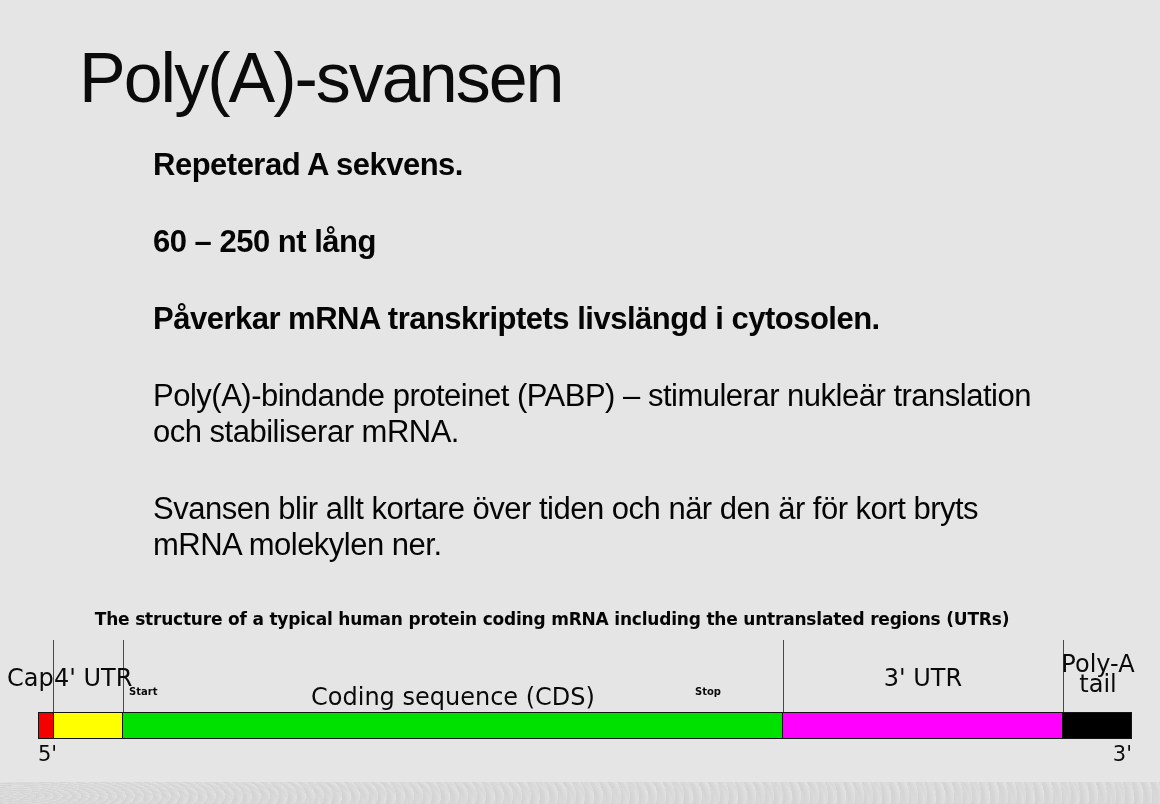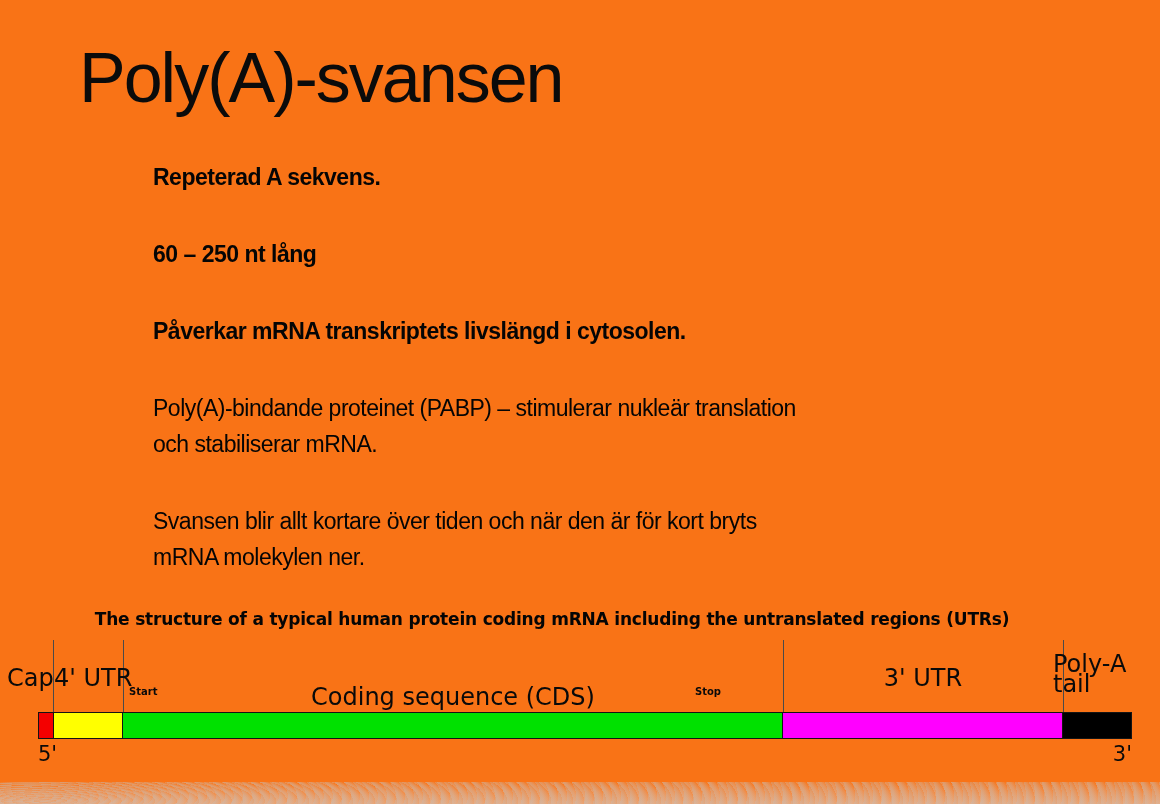--- a/index.html
+++ b/index.html
@@ -1,34 +1,34 @@
 <!DOCTYPE html>
 <html><head>
 <meta charset="utf-8">
 <style>
   html,body{margin:0;padding:0;background:#fff;}
   .slide{
     position:relative;
     width:1160px;height:804px;
-    background:#f97316;
+    background:#e5e5e5;
     overflow:hidden;
     font-family:"Liberation Sans",sans-serif;
     color:#000;
   }
   .title{
     position:absolute;left:79px;top:42px;
     font-size:70px;font-weight:400;letter-spacing:-2px;
     line-height:1.05;margin:0;color:#0b0b0b;
   }
   .body-text{
     position:absolute;left:153px;top:147px;width:900px;
   }
   .body-text p{
-    margin:12px 0 41px 0;
-    font-size:23px;line-height:36px;letter-spacing:-0.5px;
+    margin:0 0 41px 0;
+    font-size:31px;line-height:36px;letter-spacing:-0.5px;
     white-space:pre-line;color:#050505;
   }
   .body-text p.bold{font-weight:700;}
   
   .diagram-title{
     position:absolute;left:0;top:609px;width:1104px;
     text-align:center;font-family:"DejaVu Sans",sans-serif;
     font-weight:700;font-size:17px;letter-spacing:-0.2px;color:#050505;
   }
   .vline{
@@ -38,21 +38,21 @@
   .vl-1{left:53px;}  .vl-2{left:123px;}
   .vl-3{left:783px;} .vl-4{left:1063px;}
   .dlabel{
     position:absolute;font-family:"DejaVu Sans",sans-serif;
     font-size:24px;color:#0a0a0a;white-space:nowrap;
   }
   .lbl-cap {left:7px;  top:664px;}
   .lbl-utr5{left:54px; top:664px;width:69px;text-align:center;}
   .lbl-cds {left:123px;top:664px;width:660px;text-align:center;margin-top:19px;}
   .lbl-utr3{left:783px;top:664px;width:280px;text-align:center;}
-  .lbl-polya{left:1053px;top:654px;width:90px;line-height:20px;}
+  .lbl-polya{left:1053px;top:654px;width:90px;text-align:center;line-height:20px;}
   .lbl-start,.lbl-stop{font-size:10px;font-weight:700;top:686px;}
   .lbl-start{left:129px;}
   .lbl-stop {left:638px;width:140px;text-align:center;}
   .lbl-5p{left:38px; top:742px;font-size:21px;}
   .lbl-3p{left:1100px;top:742px;width:32px;text-align:right;font-size:21px;}
   .mrna-bar{
     position:absolute;left:38px;top:712px;width:1094px;height:27px;
     border:1px solid #141414;box-sizing:border-box;
     display:flex;
   }

